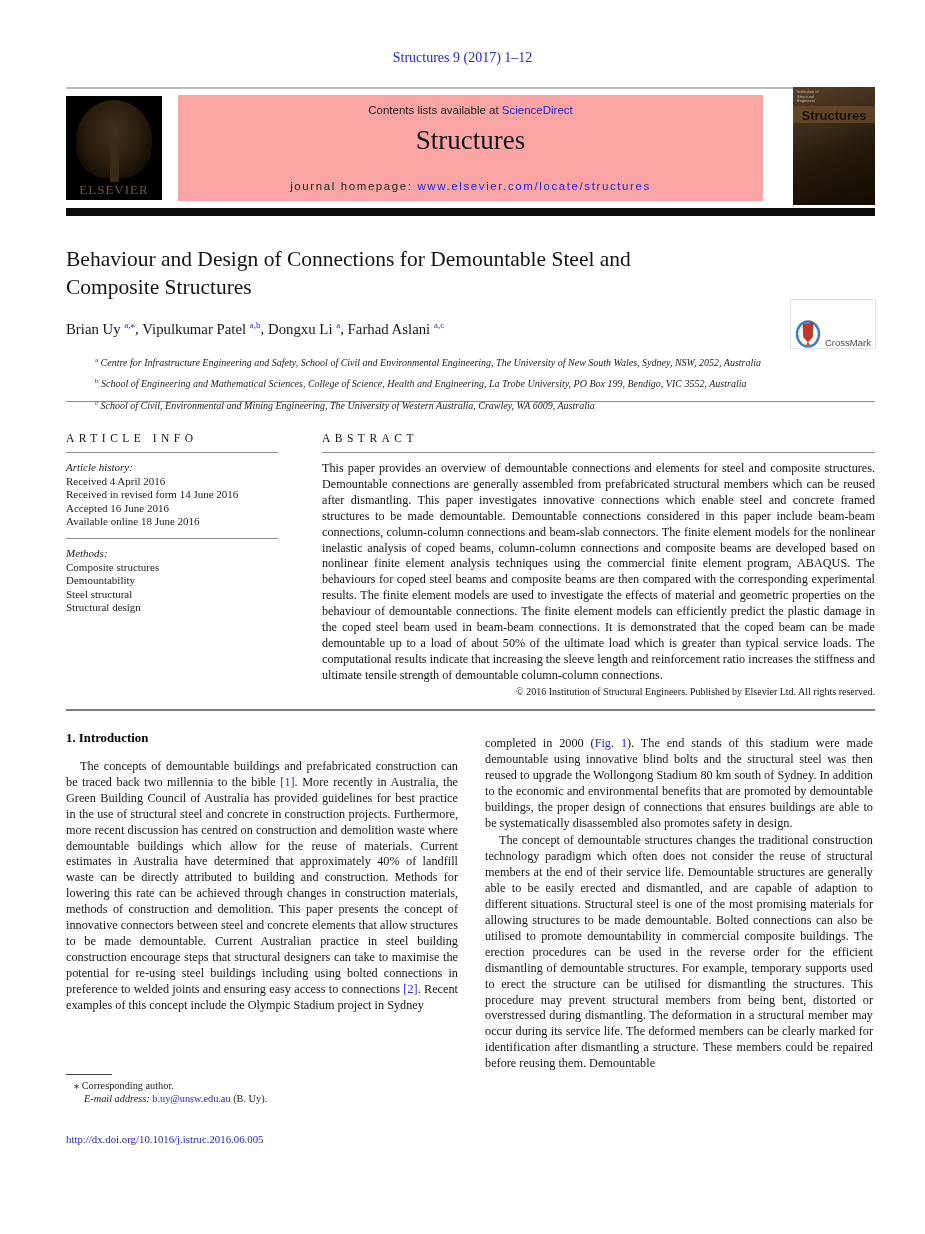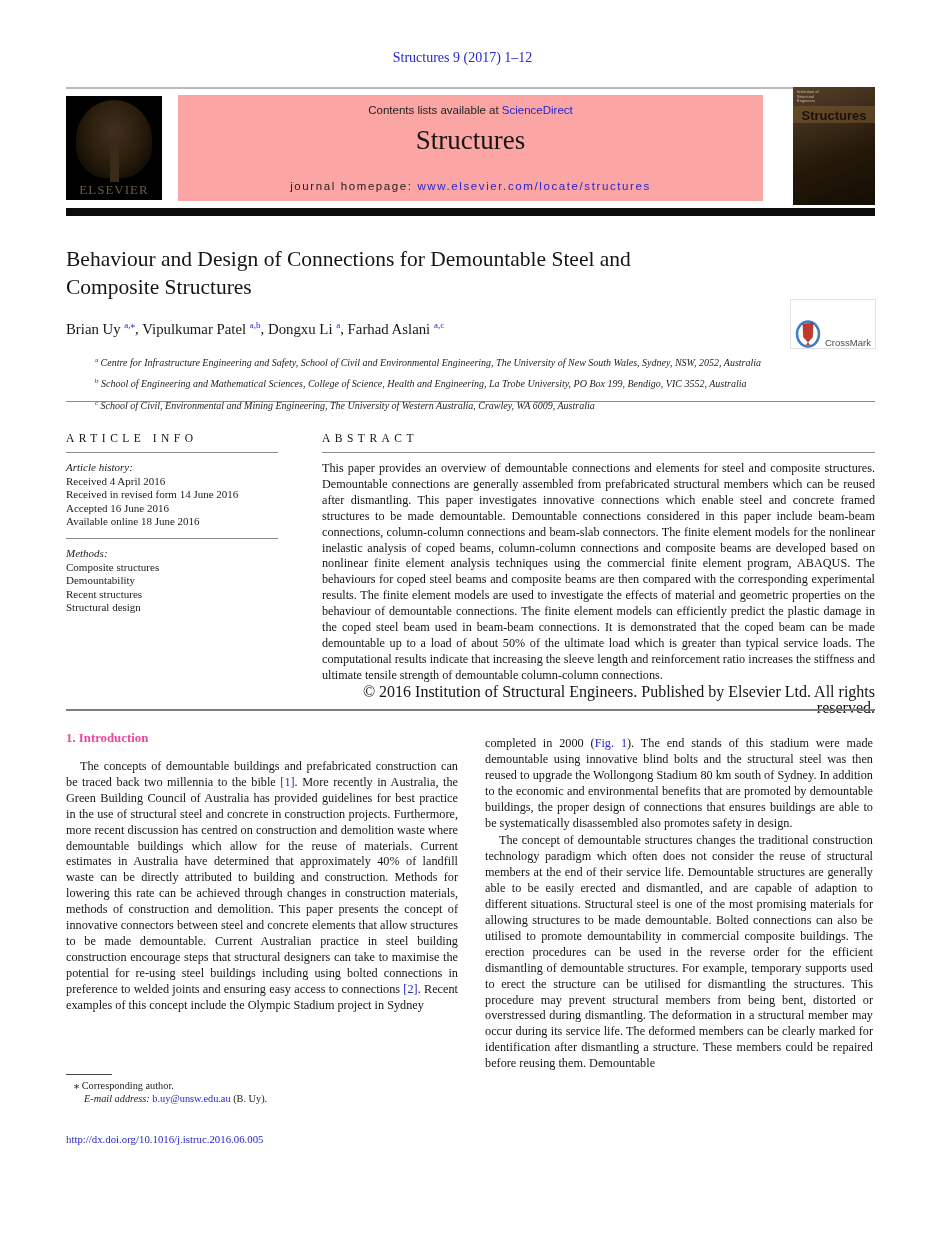--- a/index.html
+++ b/index.html
@@ -51,26 +51,26 @@
   .sec-rule{height:1px;background:#8a8a8a;margin-top:8px;}
   .info-col{left:66px;top:424px;width:212px;}
   .info-col .sec-rule{width:212px;}
   .info-body{font-size:11px;line-height:13.6px;margin-top:8px;color:#1c1c1c;}
   .ital{font-style:italic;}
   .info-sep{width:212px;height:1px;background:#8a8a8a;margin:9px 0 8px 0;}
 
   .abs-col{left:322px;top:424px;width:553px;}
   .abs-col .sec-rule{width:553px;}
   .abs-text{margin-top:8px;font-size:12.2px;line-height:15.9px;text-align:justify;color:#141414;}
-  .abs-copy{font-size:16px;line-height:15.9px;text-align:right;color:#141414;}
+  .abs-copy{font-size:10px;line-height:15.9px;text-align:right;color:#141414;}
 
   .rule-mid{left:66px;top:709px;width:809px;height:2px;background:#7d7d7d;}
 
   
-  .intro-h{left:66px;top:731px;font-size:12.8px;font-weight:bold;color:#ec4899;}
+  .intro-h{left:66px;top:731px;font-size:12.8px;font-weight:bold;color:#000000;}
   .bodytext{font-size:12.25px;line-height:15.9px;text-align:justify;color:#141414;}
   .col1{left:66px;top:759px;width:392px;}
   .col2{left:483px;top:734px;width:392px;}
   .indent{text-indent:14px;}
   .col2 p{margin:2px;}
 
   
   .fn-rule{left:66px;top:1074px;width:46px;height:1px;background:#444;}
   .footnote{left:66px;top:1079px;width:392px;font-size:10.3px;line-height:13.2px;color:#1c1c1c;}
   .footnote .fn1{padding-left:8px;}
@@ -141,21 +141,21 @@
       <div>Received 4 April 2016</div>
       <div>Received in revised form 14 June 2016</div>
       <div>Accepted 16 June 2016</div>
       <div>Available online 18 June 2016</div>
     </div>
     <div class="info-sep"></div>
     <div class="info-body" style="margin-top:0;">
       <div class="ital">Methods:</div>
       <div>Composite structures</div>
       <div>Demountability</div>
-      <div>Recent structures</div>
+      <div>Steel structural</div>
       <div>Structural design</div>
     </div>
   </div>
 
   <div class="abs abs-col">
     <div class="sec-head">ABSTRACT</div>
     <div class="sec-rule"></div>
     <div class="abs-text">This paper provides an overview of demountable connections and elements for steel and composite structures. Demountable connections are generally assembled from prefabricated structural members which can be reused after dismantling. This paper investigates innovative connections which enable steel and concrete framed structures to be made demountable. Demountable connections considered in this paper include beam-beam connections, column-column connections and beam-slab connectors. The finite element models for the nonlinear inelastic analysis of coped beams, column-column connections and composite beams are developed based on nonlinear finite element analysis techniques using the commercial finite element program, ABAQUS. The behaviours for coped steel beams and composite beams are then compared with the corresponding experimental results. The finite element models are used to investigate the effects of material and geometric properties on the behaviour of demountable connections. The finite element models can efficiently predict the plastic damage in the coped steel beam used in beam-beam connections. It is demonstrated that the coped beam can be made demountable up to a load of about 50% of the ultimate load which is greater than typical service loads. The computational results indicate that increasing the sleeve length and reinforcement ratio increases the stiffness and ultimate tensile strength of demountable column-column connections.</div>
     <div class="abs-copy">© 2016 Institution of Structural Engineers. Published by Elsevier Ltd. All rights reserved.</div>
   </div>

